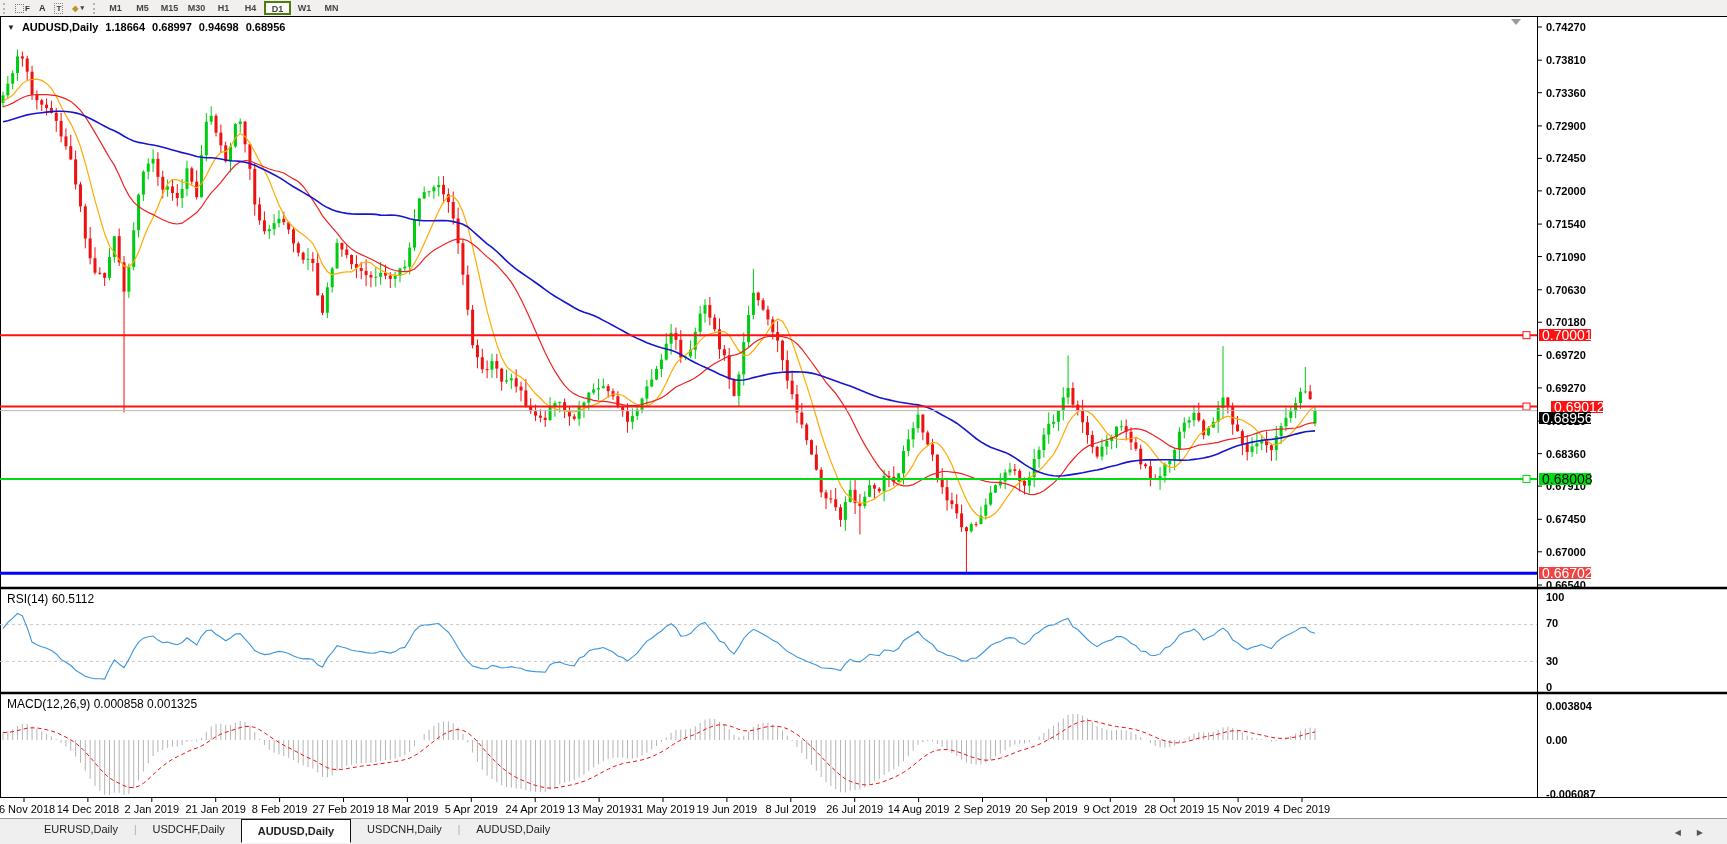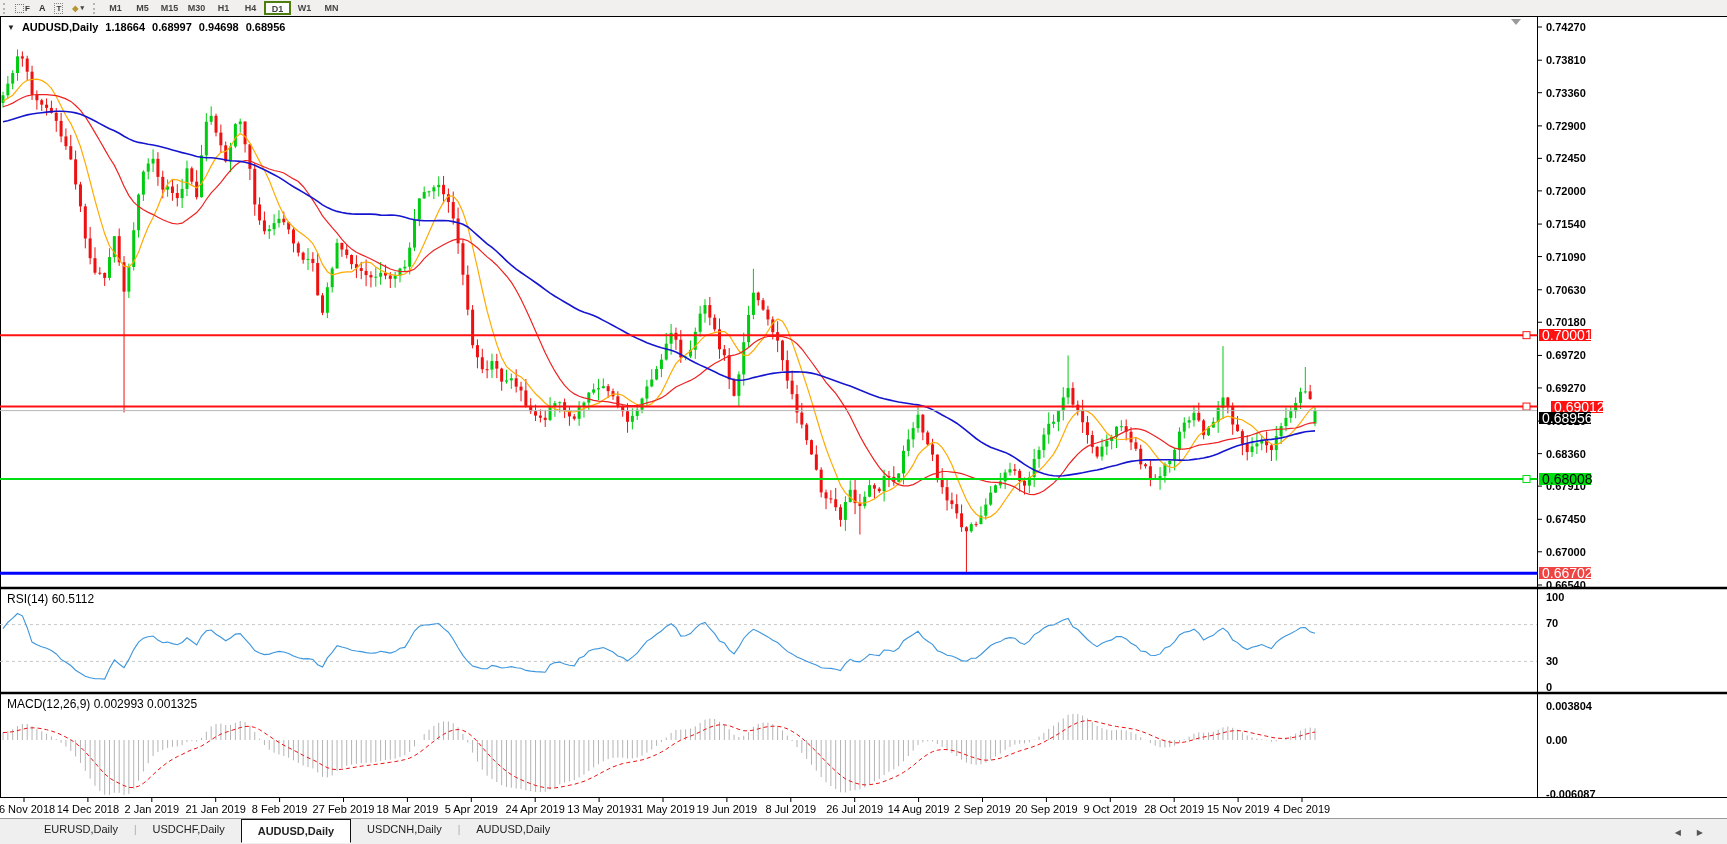--- a/index.html
+++ b/index.html
@@ -1015,21 +1015,21 @@
 <div class="title-row">
   <span class="exp">▼</span>
   <span>AUDUSD,Daily</span>
   <span>1.18664</span>
   <span>0.68997</span>
   <span>0.94698</span>
   <span>0.68956</span>
 </div>
 
 <div class="panel-label" id="rsiLabel">RSI(14) 60.5112</div>
-<div class="panel-label" id="macdLabel">MACD(12,26,9) 0.002993 0.001325</div>
+<div class="panel-label" id="macdLabel">MACD(12,26,9) 0.000858 0.001325</div>
 
 <div id="flags">
     <div class="flag" style="top: 329.163px; background: rgb(255, 17, 17); color: rgb(255, 255, 255);">0.70001</div>
     <div class="flag" style="top: 400.555px; background: rgb(255, 17, 17); color: rgb(255, 255, 255); margin-left: 12px;">0.69012</div>
     <div class="flag" style="top: 473.031px; background: rgb(0, 221, 17); color: rgb(0, 0, 0); text-align: right;">0.68008</div>
     <div class="flag" style="top: 567.306px; background: #ef4444; color: rgb(255, 255, 255);">0.66702</div>
     <div class="flag" style="top: 411.598px; background: rgb(0, 0, 0); color: rgb(255, 255, 255);">0.68956</div>
   </div>
 
 <div class="tabbar">

